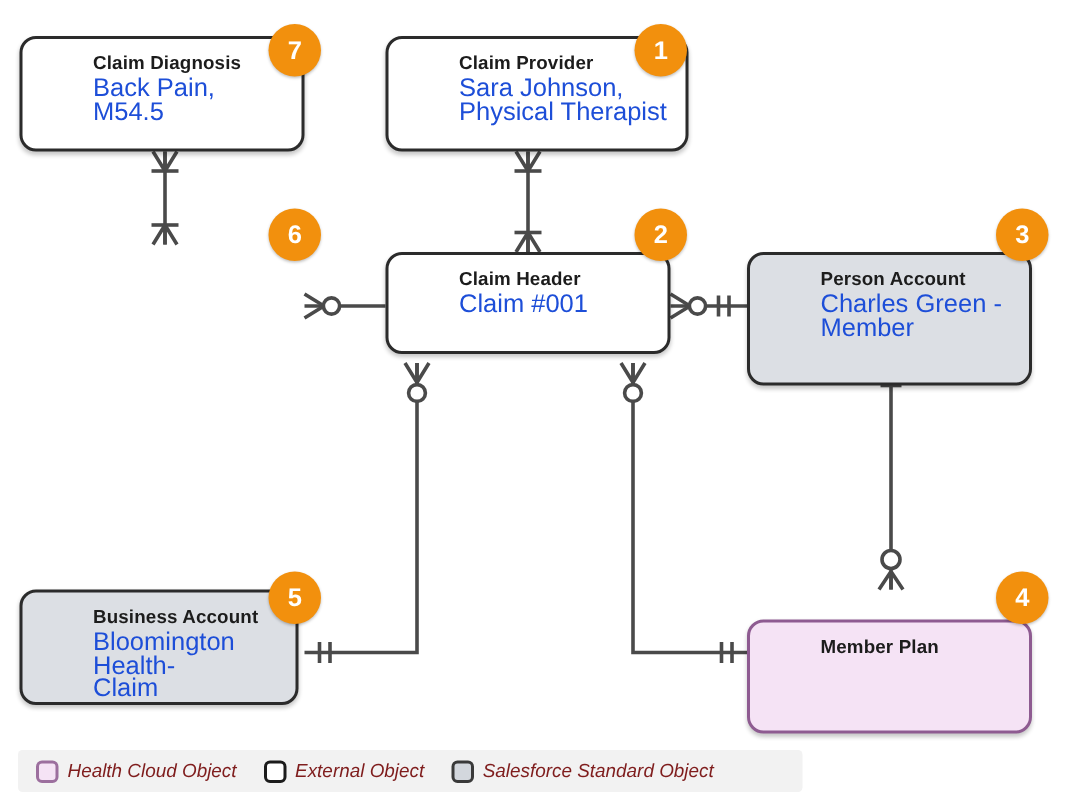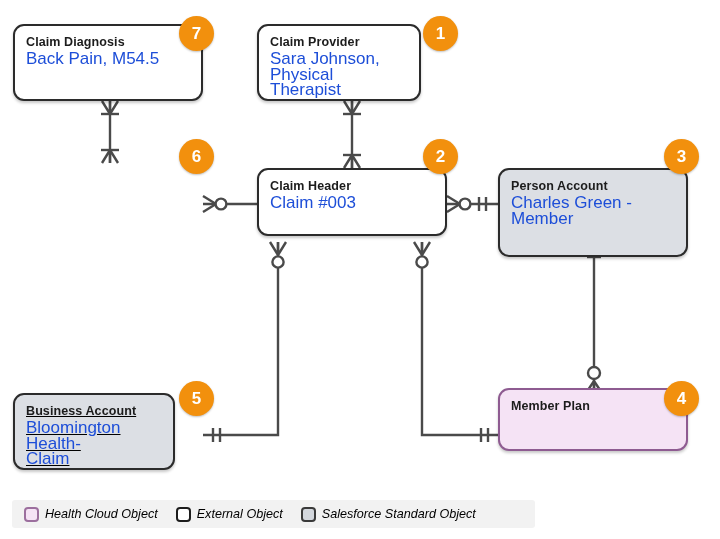--- a/index.html
+++ b/index.html
@@ -4,21 +4,21 @@
 <style>
   html,body{margin:0;padding:0;background:#ffffff;}
   body{width:720px;height:539px;overflow:hidden;
        font-family:"Liberation Sans","DejaVu Sans",sans-serif;}
   #stage{position:relative;width:720px;height:539px;background:#fff;}
   svg.wires{position:absolute;left:0;top:0;width:720px;height:539px;}
 
   .node{position:absolute;box-sizing:border-box;border-radius:11px;
         border:2.5px solid #2b2b2b;background:#ffffff;
         box-shadow:0 2px 3px rgba(0,0,0,.22);overflow:visible;}
-  .node .nbody{padding:9px 11px 8px 11px;}
+  .node .nbody{padding:9px 11px 8px 11px;margin-left:36px;}
   .ntitle{font-size:12.5px;font-weight:bold;color:#1c1c1c;letter-spacing:.1px;
           line-height:15px;margin:0 0 1px 0;}
   .nsub{font-size:17px;color:#1d4ed8;line-height:15.5px;margin:0;
         white-space:pre-line;}
   .node.standard{background:#dcdfe4;border-color:#2b2b2b;}
   .node.healthcloud{background:#f5e3f5;border-color:#8e5b91;}
 
   .badge{position:absolute;width:35px;height:35px;border-radius:50%;
          background:#f2900d;color:#fff;font-size:17px;font-weight:bold;
          display:flex;align-items:center;justify-content:center;
@@ -26,21 +26,21 @@
 
   .legend{position:absolute;left:12px;top:500px;width:523px;height:28px;
           background:#f2f2f2;border-radius:3px;
           display:flex;align-items:center;gap:18px;padding:0 12px;
           box-sizing:border-box;}
   .legend .item{display:flex;align-items:center;gap:6px;}
   .legend .sw{width:15px;height:15px;border-radius:4px;box-sizing:border-box;}
   .legend .sw.hc{background:#f5e3f5;border:2px solid #9c6f9e;}
   .legend .sw.std{background:#d3d7dd;border:2px solid #3a3a3a;}
   .legend .sw.ext{background:#ffffff;border:2px solid #1c1c1c;}
-  .legend .lab{font-size:12.6px;font-style:italic;color:#000000;font-weight:500;}
+  .legend .lab{font-size:12.6px;font-style:italic;color:#7f1d1d;font-weight:500;}
 </style>
 </head>
 <body>
 
 <div id="stage">
 
   <svg class="wires" viewBox="0 0 720 539" xmlns="http://www.w3.org/2000/svg">
     <g stroke="#4a4a4a" stroke-width="2.4" fill="none" stroke-linecap="butt">
 
       <line x1="110" y1="101" x2="110" y2="163"></line>
@@ -88,58 +88,58 @@
   </svg>
 
   <div class="node" style="left:13px;top:24px;width:190px;height:77px;">
     <div class="nbody">
       <div class="ntitle">Claim Diagnosis</div>
       <div class="nsub">Back Pain, M54.5</div>
     </div>
   </div>
   <div class="badge" style="left:179px;top:16px;">7</div>
 
-  <div class="node" style="left:257px;top:24px;width:164px;height:77px;">
+  <div class="node" style="left:257px;top:24px;width:202px;height:77px;">
     <div class="nbody">
       <div class="ntitle">Claim Provider</div>
       <div class="nsub">Sara Johnson,
 Physical Therapist</div>
     </div>
   </div>
   <div class="badge" style="left:423px;top:16px;">1</div>
 
   <div class="badge" style="left:179px;top:139px;">6</div>
 
   <div class="node" style="left:257px;top:168px;width:190px;height:68px;">
     <div class="nbody">
       <div class="ntitle">Claim Header</div>
-      <div class="nsub">Claim #003</div>
+      <div class="nsub">Claim #001</div>
     </div>
   </div>
   <div class="badge" style="left:423px;top:139px;">2</div>
 
   <div class="node standard" style="left:498px;top:168px;width:190px;height:89px;">
     <div class="nbody">
       <div class="ntitle">Person Account</div>
       <div class="nsub">Charles Green -
 Member</div>
     </div>
   </div>
   <div class="badge" style="left:664px;top:139px;">3</div>
 
-  <div class="node standard" style="left:13px;top:393px;width:162px;height:77px;text-decoration:underline;">
+  <div class="node standard" style="left:13px;top:393px;width:186px;height:77px;">
     <div class="nbody">
       <div class="ntitle">Business Account</div>
       <div class="nsub">Bloomington Health-
 Claim</div>
     </div>
   </div>
   <div class="badge" style="left:179px;top:381px;">5</div>
 
-  <div class="node healthcloud" style="left:498px;top:388px;width:190px;height:63px;">
+  <div class="node healthcloud" style="left:498px;top:413px;width:190px;height:76px;">
     <div class="nbody">
       <div class="ntitle">Member Plan</div>
     </div>
   </div>
   <div class="badge" style="left:664px;top:381px;">4</div>
 
   <div class="legend">
     <div class="item">
       <span class="sw hc"></span>
       <span class="lab">Health Cloud Object</span>

